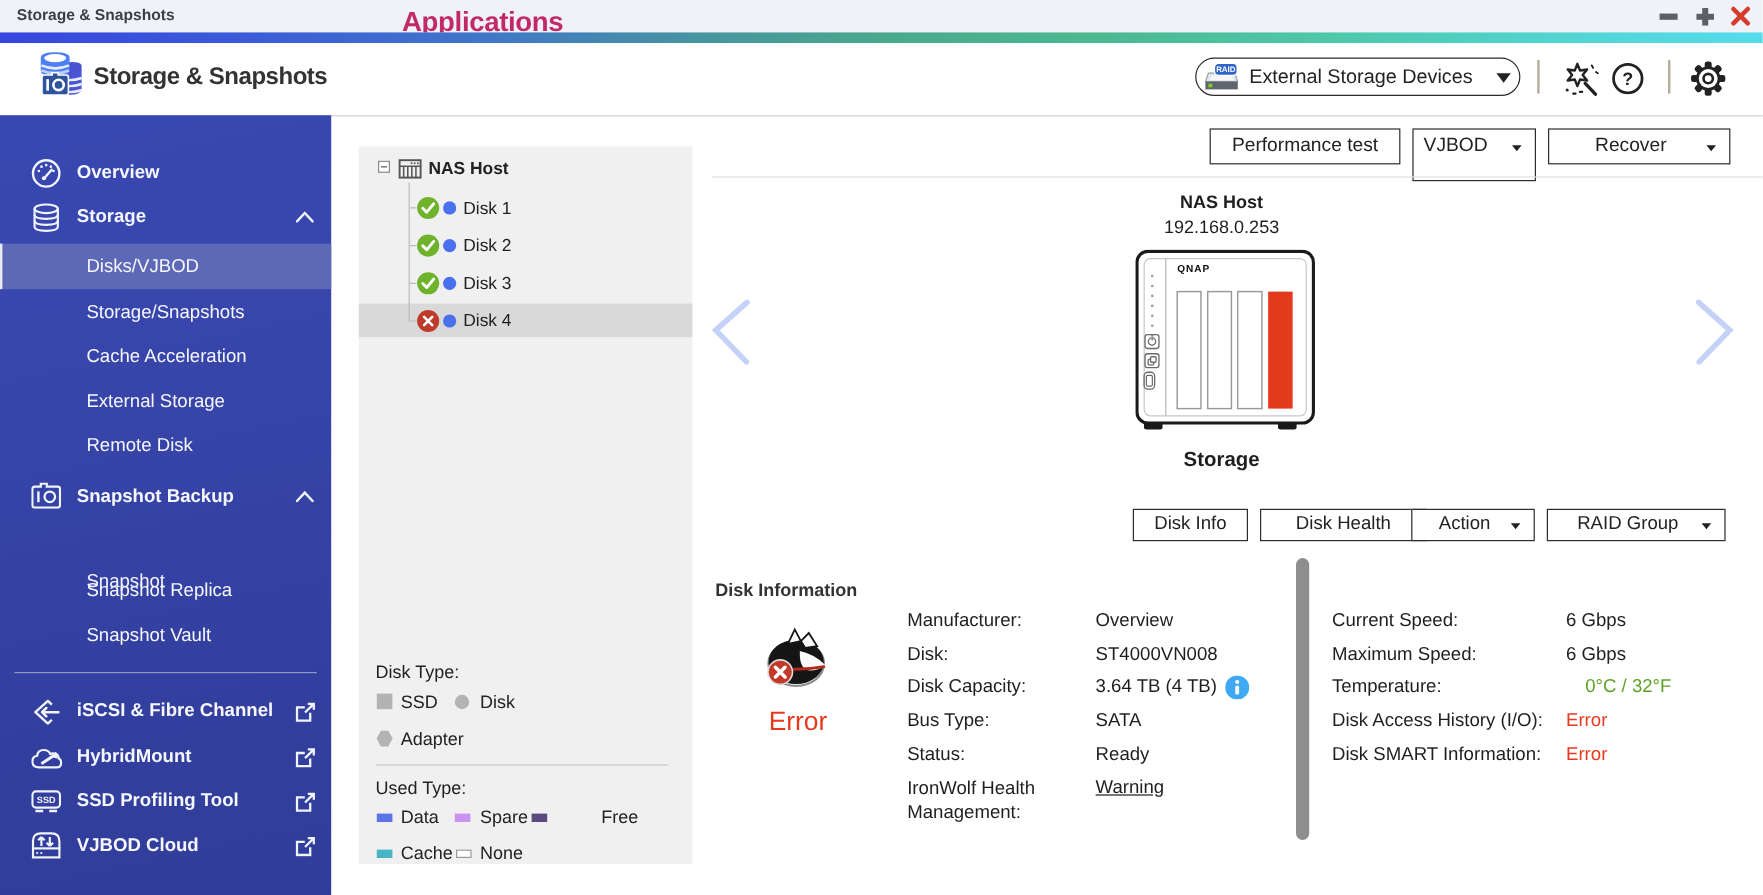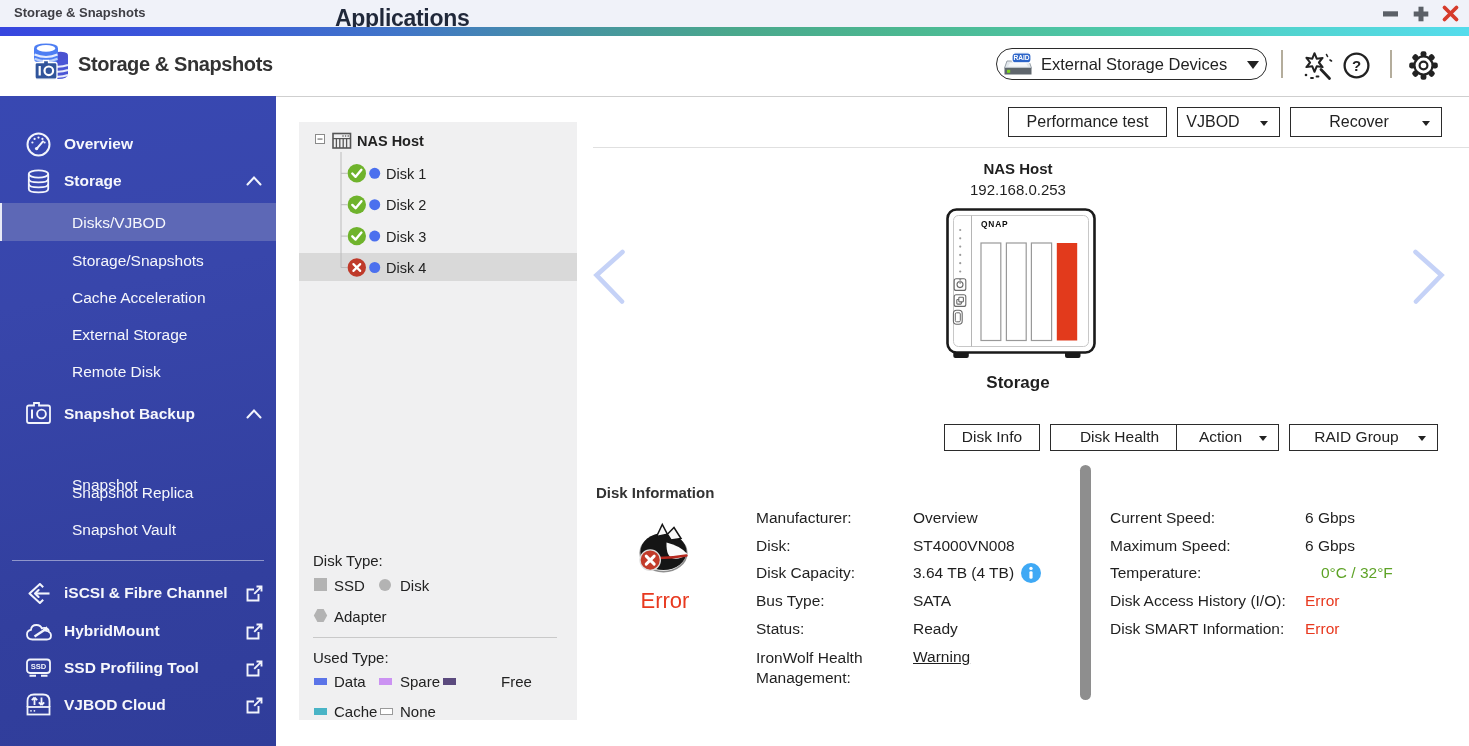--- a/index.html
+++ b/index.html
@@ -1,19 +1,19 @@
 <!DOCTYPE html>
 <html><head>
 <meta charset="utf-8">
 <style>
   html,body{margin:0;padding:0;}
   body{width:1469px;height:746px;overflow:hidden;font-family:"Liberation Sans",sans-serif;background:#fff;position:relative;}
   .abs{position:absolute;}
   .tb{left:0;top:0;width:1469px;height:27px;background:#f0f2f9;overflow:hidden;}
-  .ghost{position:absolute;left:335px;top:7px;font-size:23px;font-weight:bold;color:#0f172a;opacity:.92;line-height:23px;letter-spacing:-0.3px;}
+  .ghost{position:absolute;left:335px;top:7px;font-size:23px;font-weight:bold;color:#be185d;opacity:.92;line-height:23px;letter-spacing:-0.3px;}
   .tbtitle{position:absolute;left:14px;top:5px;font-size:13px;font-weight:bold;color:#3e3e44;}
   .grad{left:0;top:27px;width:1469px;height:9px;background:linear-gradient(90deg,#3746df 0%,#3b5bd8 14%,#4175c9 27%,#47959f 40%,#4aa88c 50%,#4cb891 62%,#4ec7a8 75%,#51d3cd 87%,#55dcec 100%);}
   .hdr{left:0;top:36px;width:1469px;height:60px;background:#ffffff;}
   .hdrline{left:276px;top:96px;width:1193px;height:1px;background:#cfcfcf;}
   .h1{position:absolute;left:78px;top:53px;font-size:20px;font-weight:bold;color:#333;letter-spacing:-0.4px;}
   .pill{position:absolute;left:996px;top:48px;width:269px;height:30px;border:1.6px solid #2b2b2b;border-radius:17px;background:#fff;}
   .pilltext{position:absolute;left:1041px;top:55px;font-size:16.5px;color:#222;}
   .sidebar{left:0;top:96px;width:276px;height:650px;background:linear-gradient(168deg,#3848b2 0%,#3846ab 30%,#323f9e 75%,#303d9a 100%);}
   .sbsel{position:absolute;left:0px;top:107px;width:276px;height:38px;background:#5d68b6;border-left:2px solid #e8eaf6;box-sizing:border-box;}
   .sbitem{position:absolute;color:#f6f7fc;font-size:15.5px;white-space:nowrap;}
@@ -251,21 +251,21 @@
   <div class="legsw" style="left:379px;top:677.5px;background:#cb92f2;"></div>
   <div class="ttext" style="left:400px;top:673px;font-size:15px;">Spare</div>
   <div class="legsw" style="left:443px;top:677.5px;background:#5b4a7e;"></div>
   <div class="ttext" style="left:465px;top:673px;font-size:15px;margin-left:36px;">Free</div>
   <div class="legsw" style="left:314px;top:707.5px;background:#49b4c6;"></div>
   <div class="ttext" style="left:334px;top:703px;font-size:15px;">Cache</div>
   <div class="legsw" style="left:380px;top:707.5px;background:#fff;border:1px solid #9a9a9a;width:11px;height:5px;"></div>
   <div class="ttext" style="left:400px;top:703px;font-size:15px;">None</div>
 
   <div class="btn" style="left:1008px;top:107px;width:159px;height:30px;font-size:16px;line-height:27px;">Performance test</div>
-  <div class="btn" style="left:1177px;top:107px;width:103px;height:30px;font-size:16px;line-height:27px;padding-right:31px;">VJBOD<span class="caret"></span></div>
+  <div class="btn" style="left:1177px;top:107px;width:103px;height:44px;font-size:16px;line-height:27px;padding-right:31px;">VJBOD<span class="caret"></span></div>
   <div class="btn" style="left:1290px;top:107px;width:152px;height:30px;font-size:16px;line-height:27px;padding-right:14px;">Recover<span class="caret"></span></div>
   <div class="abs" style="left:593px;top:147px;width:876px;height:1px;background:#e0e0e0;"></div>
 
   <div class="lbl" style="left:593px;top:160px;width:850px;text-align:center;font-weight:bold;font-size:15px;">NAS Host</div>
   <div class="lbl" style="left:593px;top:181px;width:850px;text-align:center;font-size:15px;">192.168.0.253</div>
   <svg class="abs" style="left:946px;top:208px;" width="150" height="151" viewBox="0 0 150 151">
     <rect x="7.3" y="141" width="15.5" height="9" rx="2" fill="#1a1a1a"></rect>
     <rect x="119" y="141" width="15.5" height="9" rx="2" fill="#1a1a1a"></rect>
     <rect x="1.5" y="1.5" width="147" height="143" rx="9" fill="#ffffff" stroke="#1a1a1a" stroke-width="2.6"></rect>
     <rect x="7.5" y="7.5" width="135" height="131" rx="5" fill="none" stroke="#c8c8c8" stroke-width="1"></rect>

